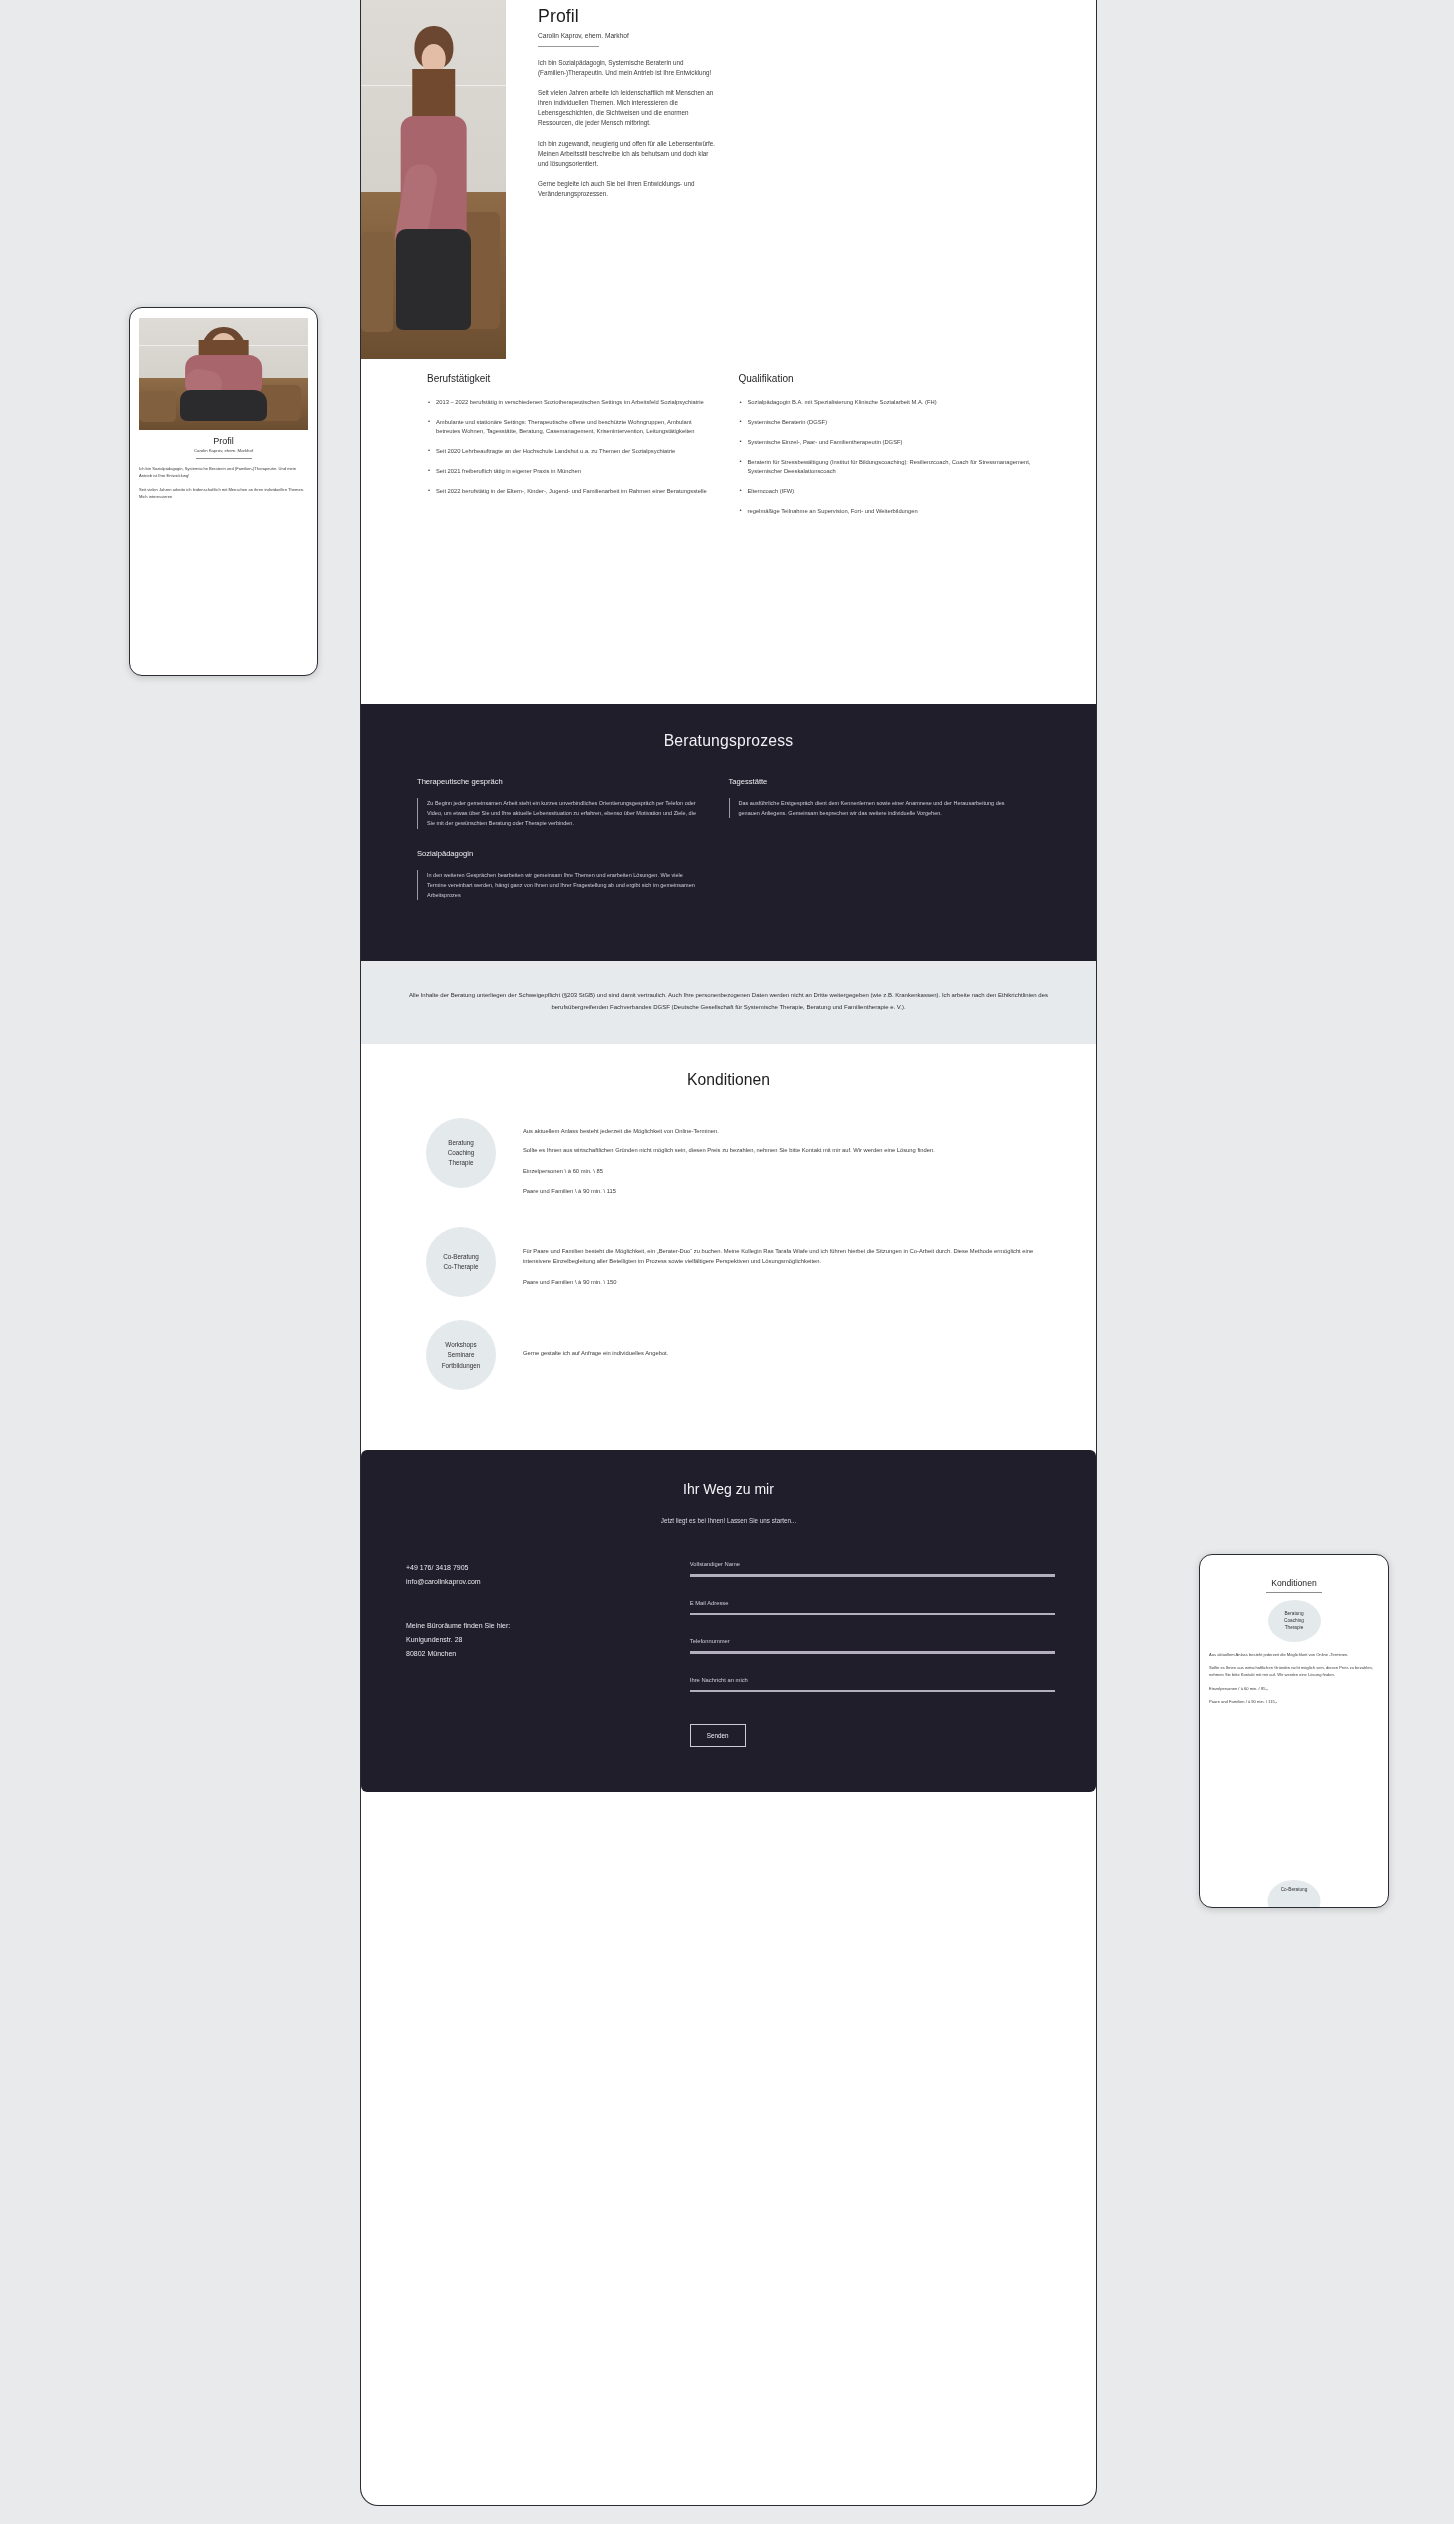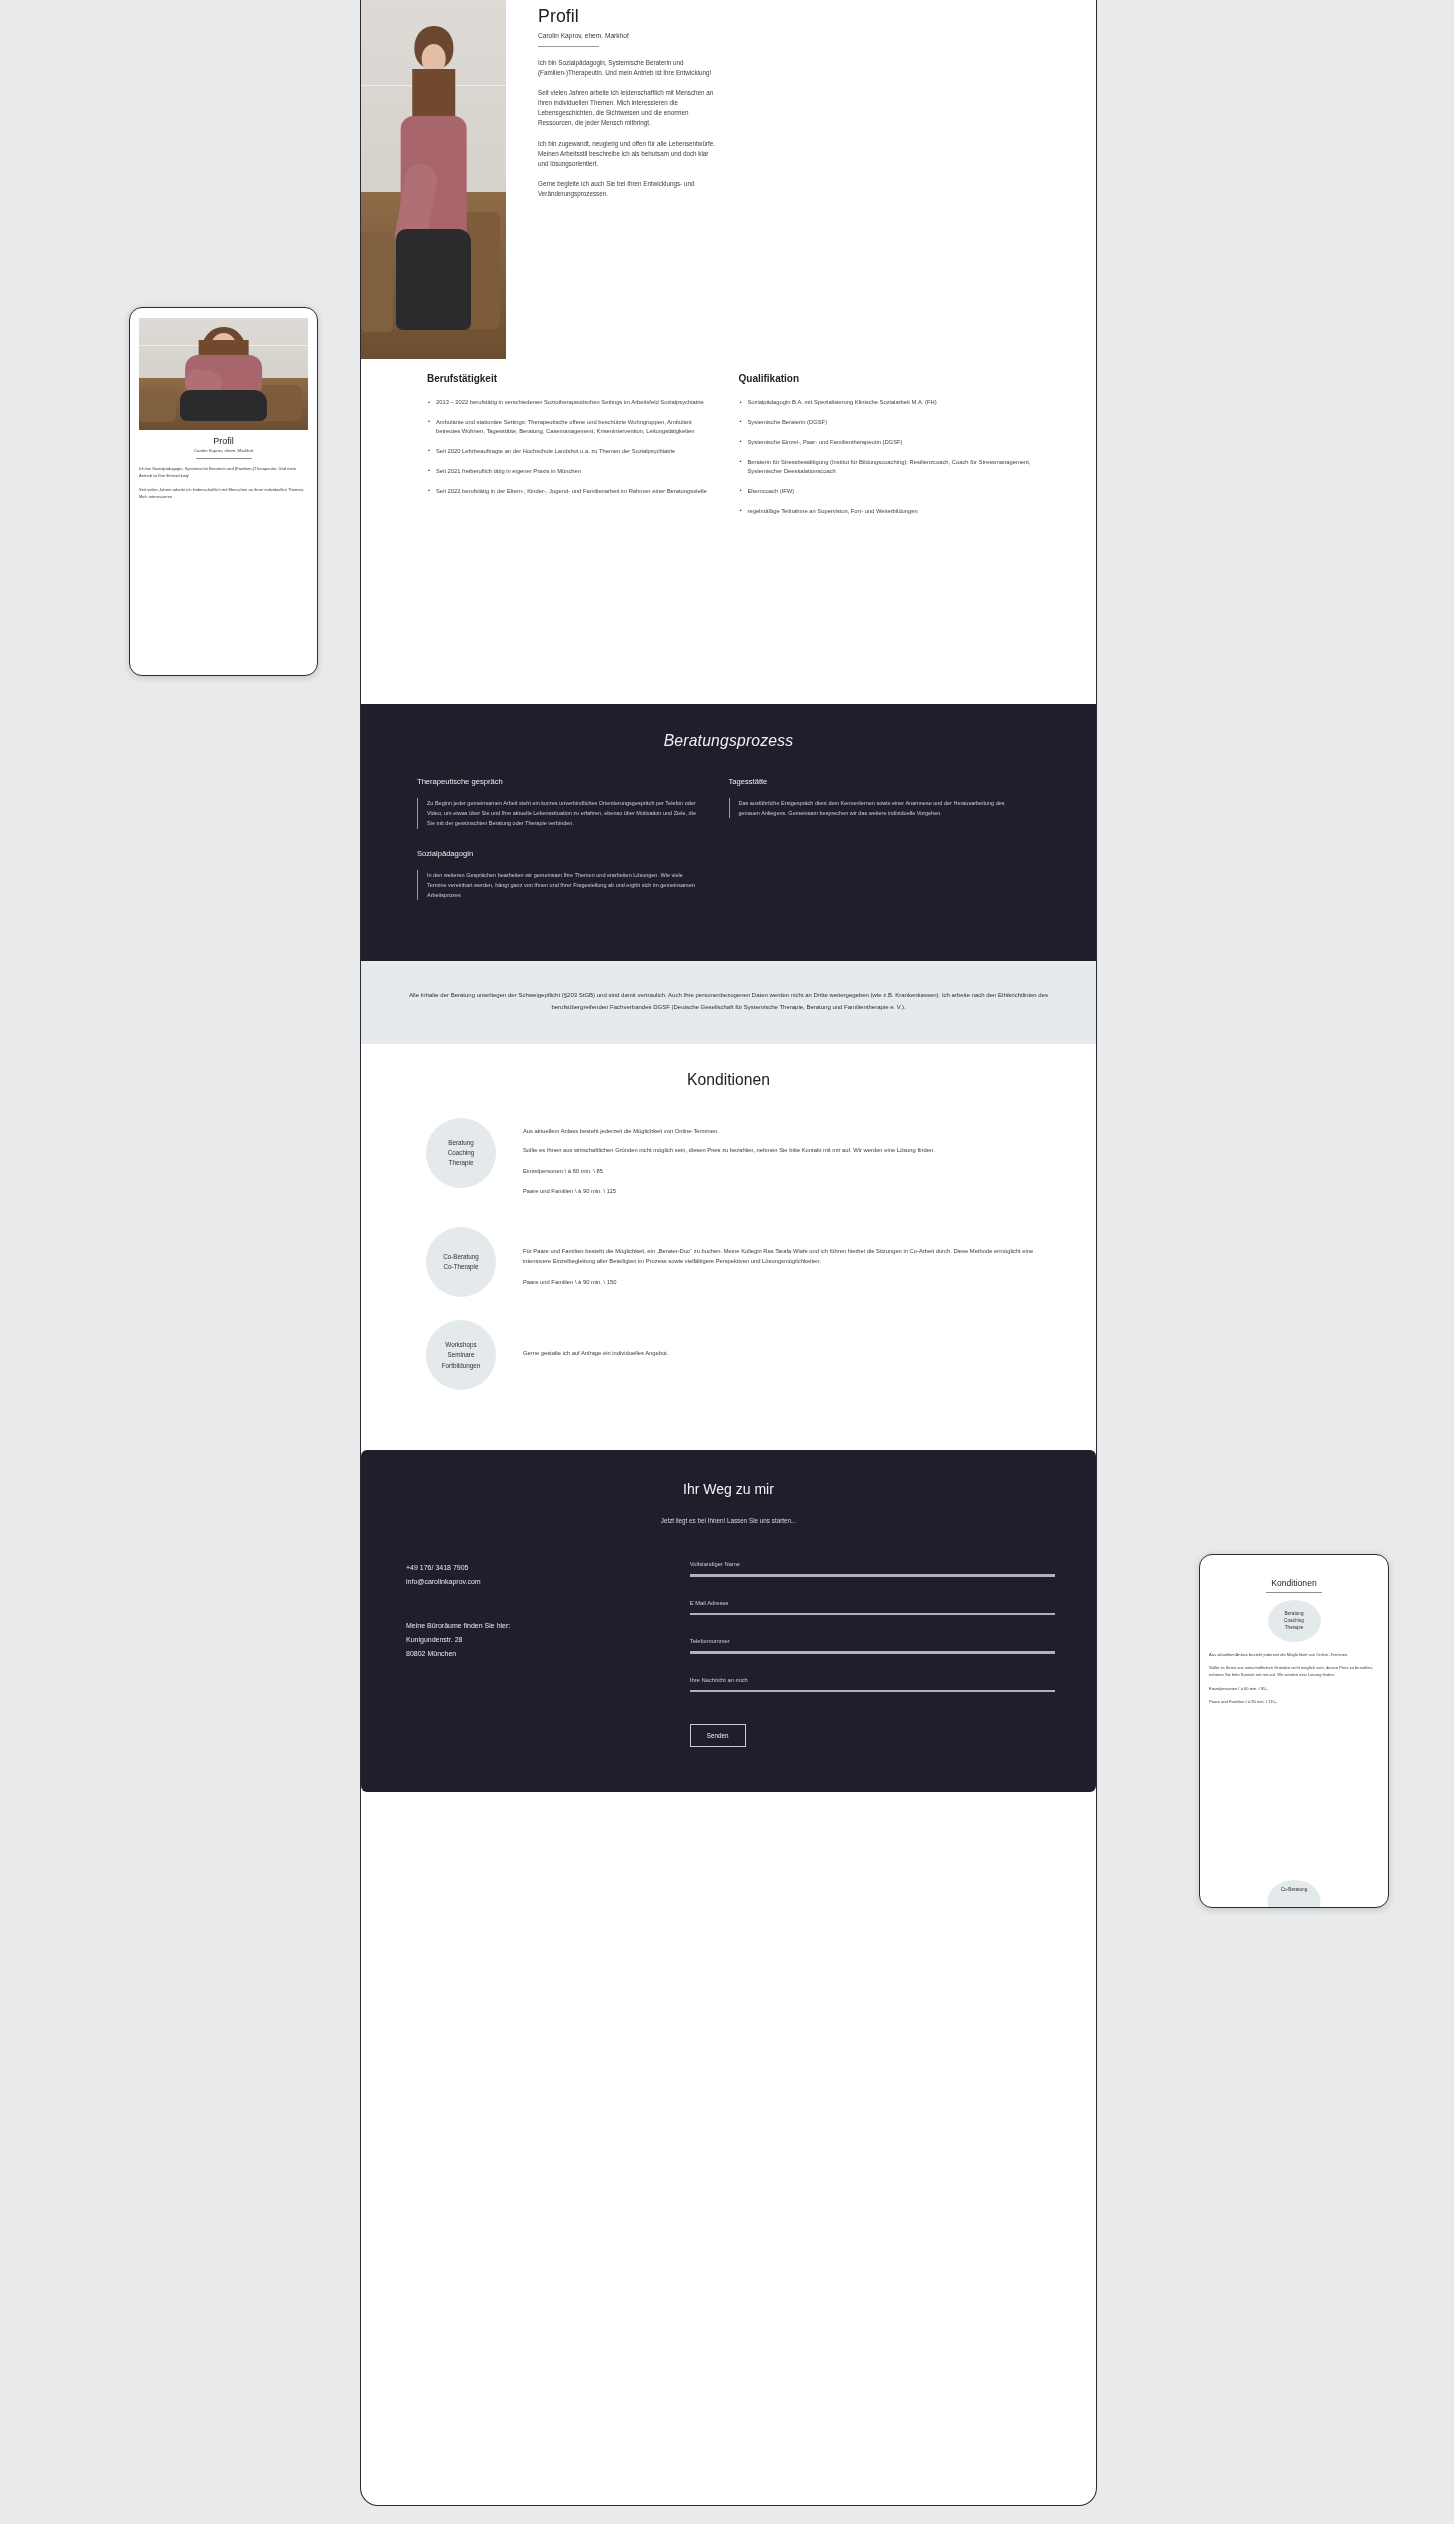--- a/index.html
+++ b/index.html
@@ -45,32 +45,32 @@
   }
   .sub-name{font-size:6.6px;color:#39393c;margin:0 0 7px 0;}
   .rule{width:61px;height:0.5px;background:#9a9a9a;margin:0 0 11px 0;}
   .p-body{font-size:6.3px;line-height:1.62;color:#3c3c3f;margin:0 0 10px 0;}
 
   
   .cols{position:absolute;left:0;top:376px;width:100%;display:flex;}
   .col{width:50%;box-sizing:border-box;}
   .col.left{padding:0 20px 0 66px;}
   .col.right{padding:0 30px 0 10px;}
-  .col h3{font-size:10px;font-weight:700;color:#1f1f22;margin:0 0 14px 0;}
+  .col h3{font-size:10px;font-weight:400;color:#1f1f22;margin:0 0 14px 0;}
   .col ul{list-style:none;margin:0;padding:0;}
   .col li{
     font-size:5.8px;line-height:1.55;color:#3f3f43;
     margin:0 0 11px 0;padding-left:9px;position:relative;
   }
   .col li:before{content:"\2022";position:absolute;left:1px;top:-0.5px;font-size:6px;color:#3f3f43;}
 
   
   .sec-process{background:#211e2b;padding:28px 0 41px 0;}
   .h-process{
-    text-align:center;color:#f2f0f5;font-size:15.7px;font-weight:300;margin:0 0 27px 0;letter-spacing:0.2px;font-style:italic;
+    text-align:center;color:#f2f0f5;font-size:15.7px;font-weight:300;margin:0 0 27px 0;letter-spacing:0.2px;
   }
   .proc-grid{display:flex;flex-wrap:wrap;padding:0 56px;}
   .proc-cell{width:50%;box-sizing:border-box;padding-right:25px;margin-bottom:20px;}
   .proc-cell h4{font-size:7.6px;font-weight:400;color:#efedf3;margin:0 0 12px 0;}
   .proc-cell .quote{
     border-left:0.5px solid #9d99ab;padding-left:9px;
     font-size:5.5px;line-height:1.85;color:#cfccd8;
   }
 
   

